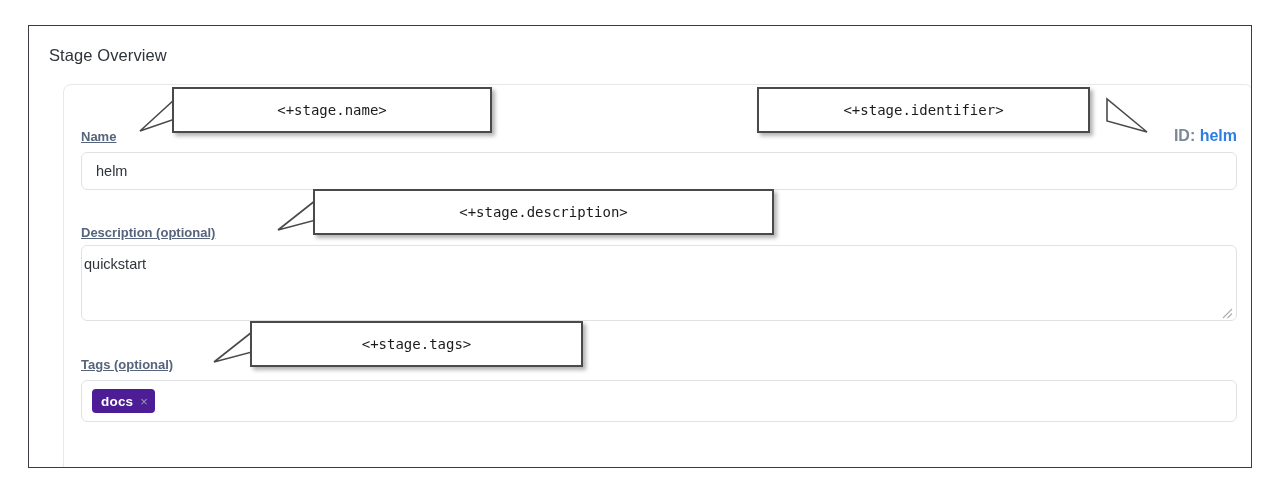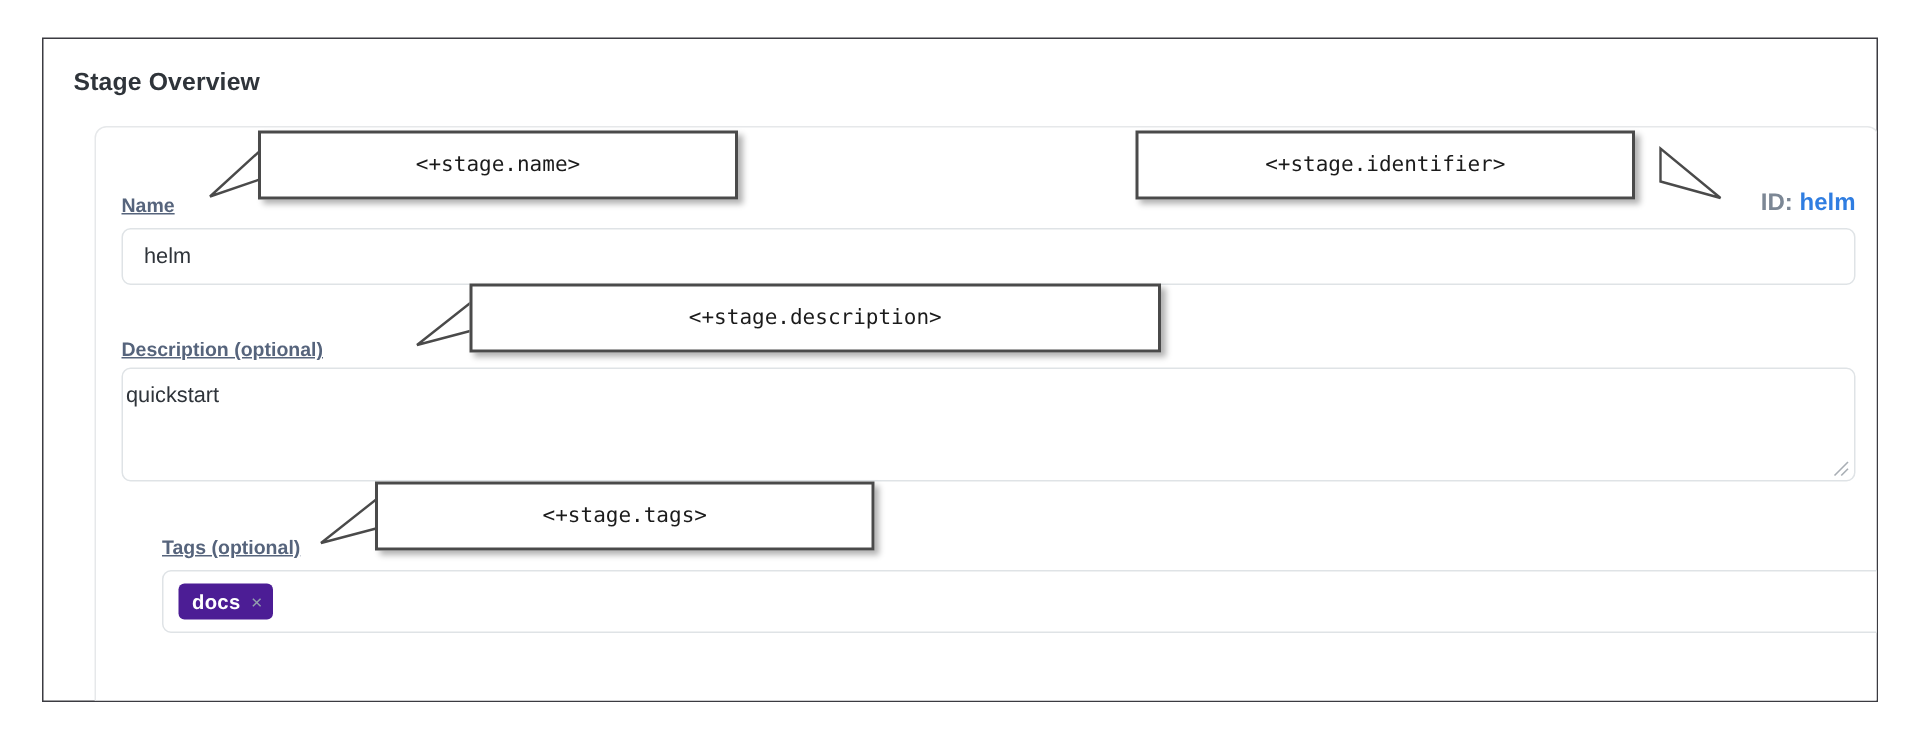--- a/index.html
+++ b/index.html
@@ -28,21 +28,21 @@
     box-sizing: border-box;
     overflow: hidden;
   }
 
   
   .panel-title {
     position: absolute;
     left: 20px;
     top: 20px;
     font-size: 16.5px;
-    font-weight: bold;
+    font-weight: normal;
     color: #2f343a;
     letter-spacing: 0.1px;
   }
 
   
   .card {
     position: absolute;
     left: 34px;
     top: 58px;
     width: 1190px;
@@ -202,21 +202,21 @@
         <span>quickstart</span>
         <span class="resize-grip">
           <svg width="11" height="11" viewBox="0 0 11 11">
             <line x1="10" y1="1" x2="1" y2="10" stroke="#a8aeb4" stroke-width="1.1"></line>
             <line x1="10" y1="5.5" x2="5.5" y2="10" stroke="#a8aeb4" stroke-width="1.1"></line>
           </svg>
         </span>
       </div>
     </div>
 
-    <div class="field" style="top:272px;margin-left:27px;">
+    <div class="field" style="top:272px;">
       <div class="field-row">
         <span class="field-label">Tags (optional)</span>
       </div>
       <div class="tag-input">
         <span class="tag-chip">
           <span>docs</span>
           <span class="tag-x">×</span>
         </span>
       </div>
     </div>

